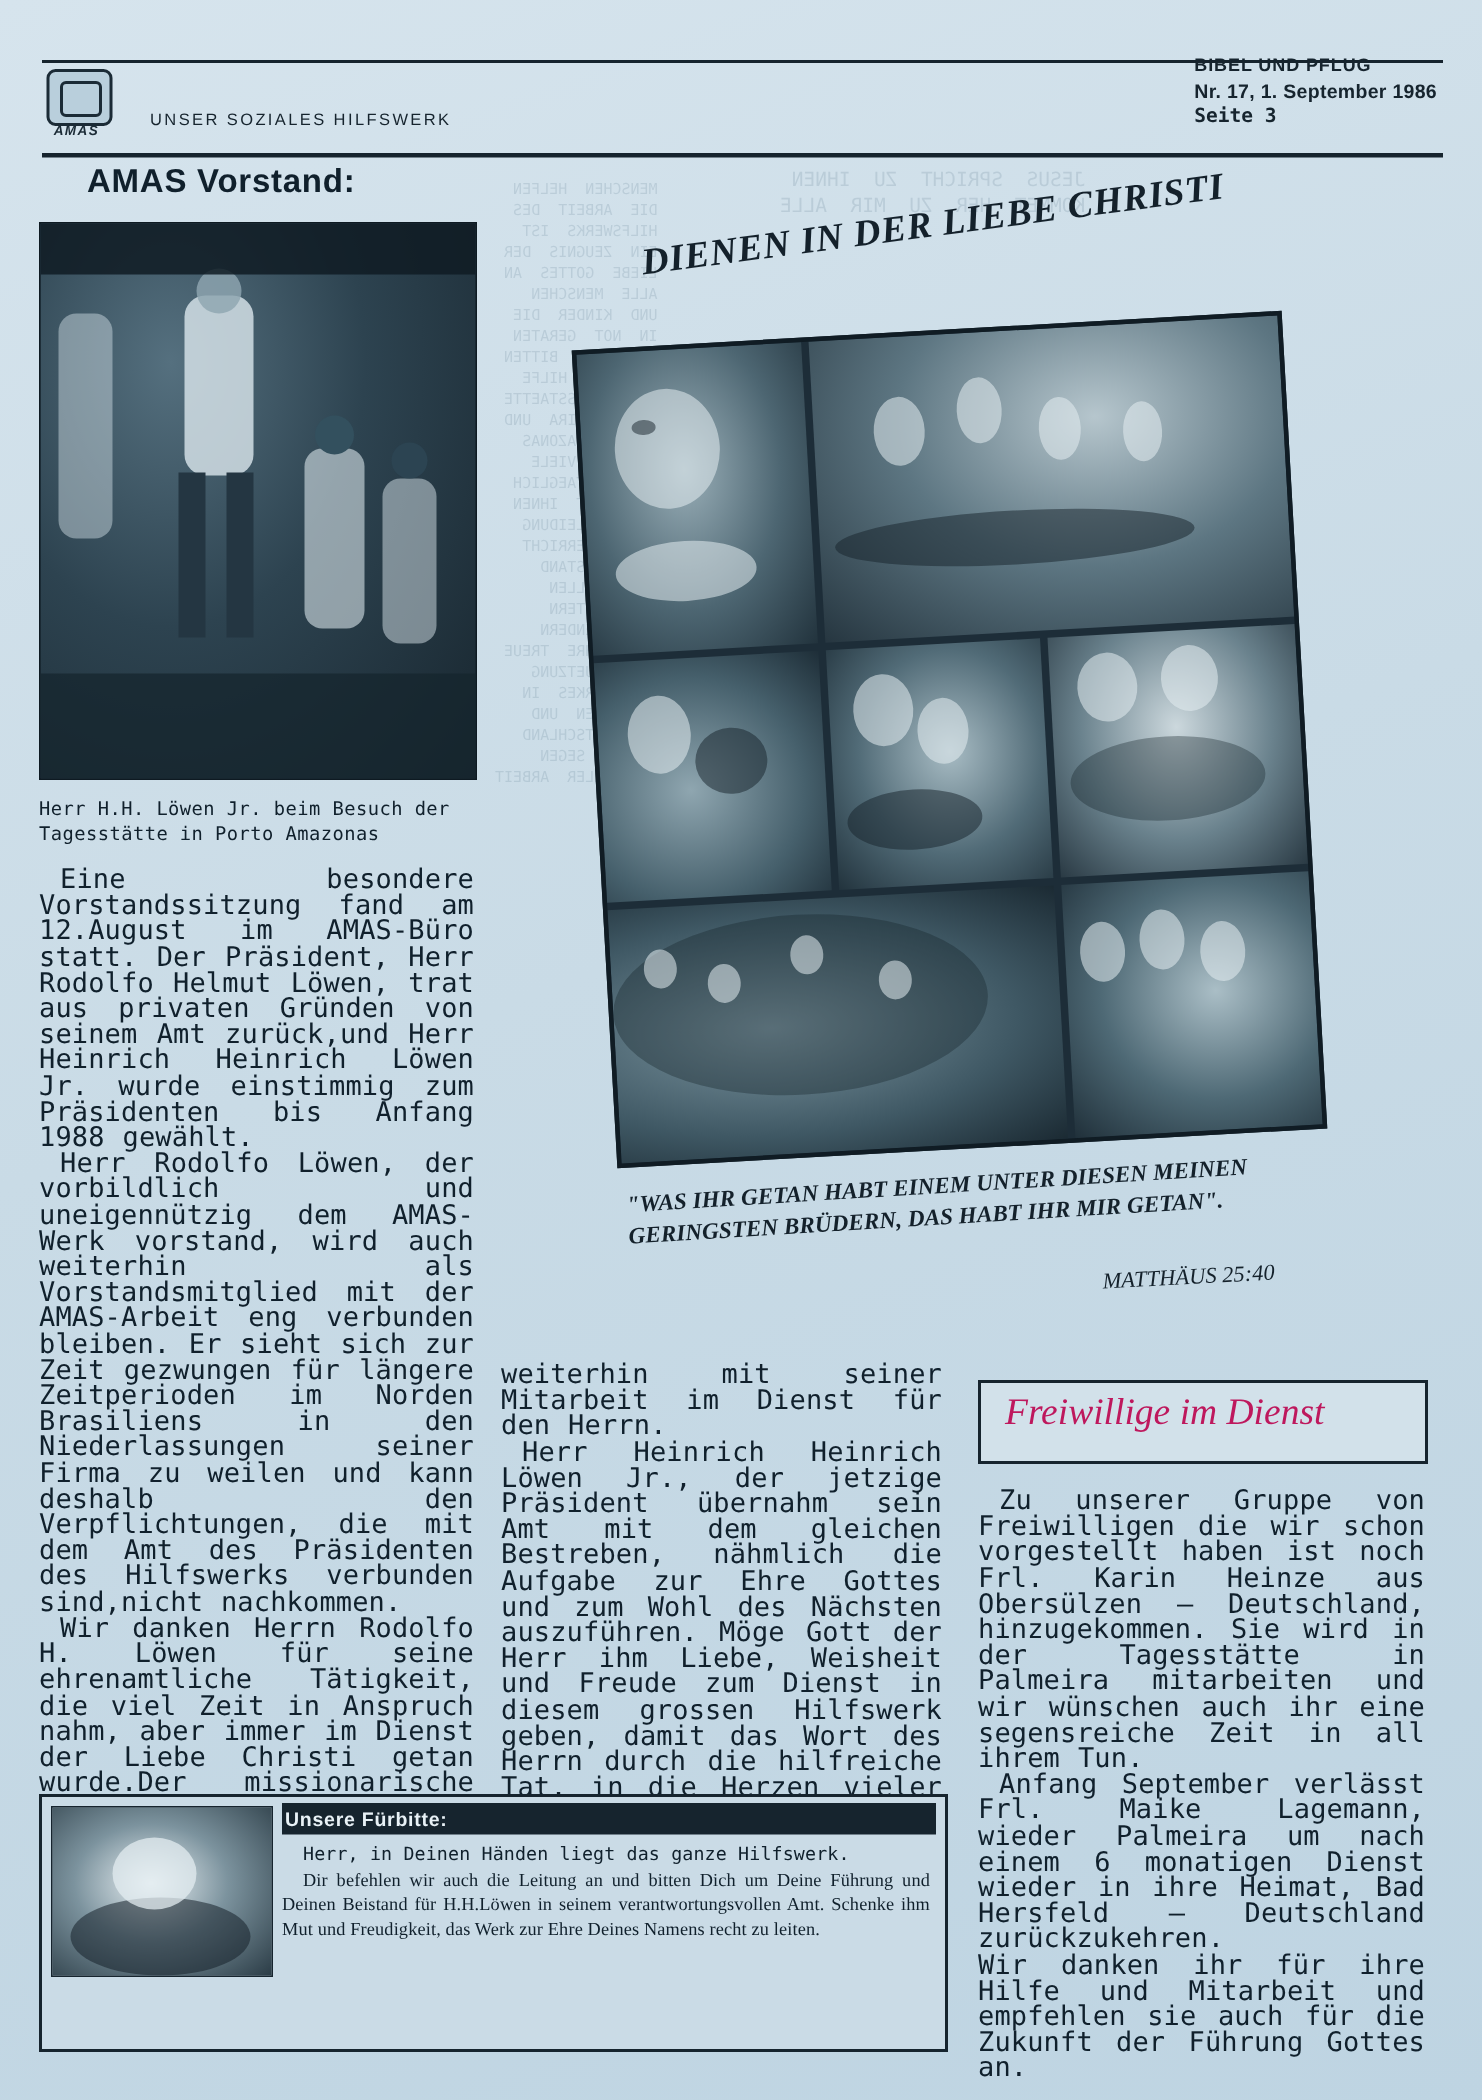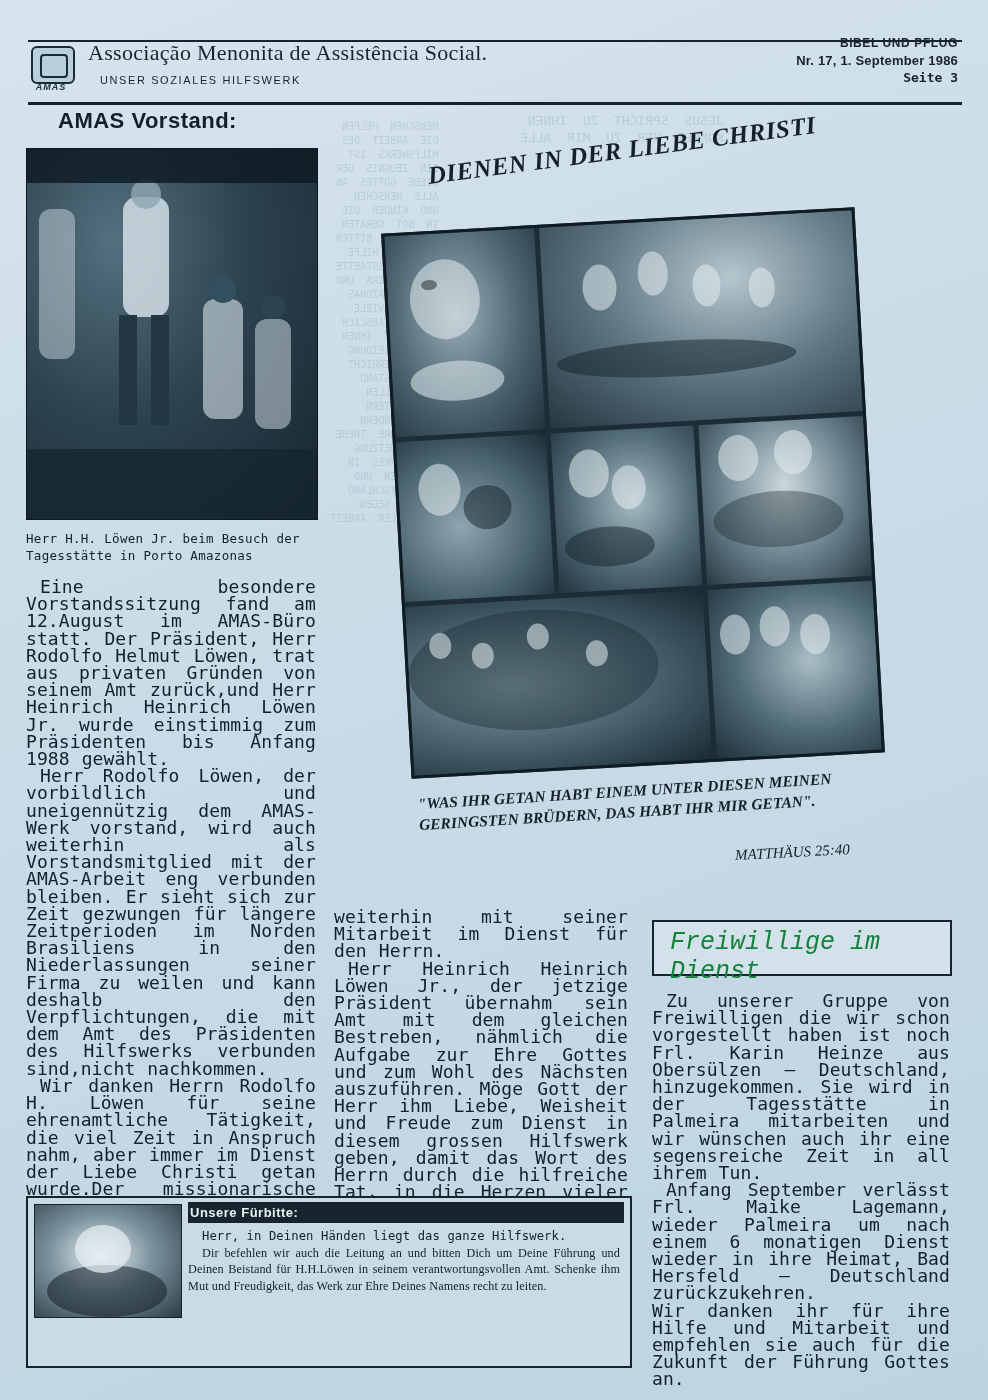--- a/index.html
+++ b/index.html
@@ -77,21 +77,20 @@
     position: absolute;
     left: 72px; top: 34px;
     font-family: "Liberation Sans", sans-serif;
     font-size: 11px;
     letter-spacing: 1.6px;
     color: #16242e;
   }
   .issue-block {
     position: absolute;
     right: 4px; top: -4px;
-    text-align: right;
     font-family: "Liberation Sans", sans-serif;
     color: #16242e;
   }
   .issue-title {
     font-size: 12px;
     font-weight: bold;
     letter-spacing: 0.6px;
   }
   .issue-line {
     font-size: 13px;
@@ -253,24 +252,24 @@
   .vol-box {
     width: 296px;
     height: 52px;
     border: 2px solid #16242e;
     position: relative;
     background: #d2e1ea;
   }
   .vol-box .script {
     position: absolute;
     left: 16px; top: 6px;
-    font-family: Liberation Mono, monospace;
+    font-family: Liberation Serif, serif;
     font-style: italic;
     font-size: 25px;
-    color: #15803d;
+    color: #be185d;
   }
   
   .prayer-box {
     position: absolute;
     left: 26px; top: 1196px;
     width: 602px;
     height: 168px;
     border: 2px solid #16242e;
     background: #cadbe6;
   }
@@ -344,21 +343,20 @@
 
   <div class="ghost" style="left:520px;top:112px;font-size:13px;line-height:17px;">JESUS  SPRICHT  ZU  IHNEN
 KOMMET  HER  ZU  MIR  ALLE</div>
 
   <div class="masthead">
     <div class="masthead-rule-top"></div>
     <div class="logo">
       <div class="disc"></div>
       <div class="label">AMAS</div>
     </div>
-    <div class="org-title">Associação Menonita de Assistência Social.</div>
     <div class="org-sub">UNSER SOZIALES HILFSWERK</div>
     <div class="issue-block">
       <div class="issue-title">BIBEL UND PFLUG</div>
       <div class="issue-line">Nr. 17, 1. September 1986</div>
       <div class="issue-page">Seite 3</div>
     </div>
   </div>
 
   <div class="headline">AMAS Vorstand:</div>
 

